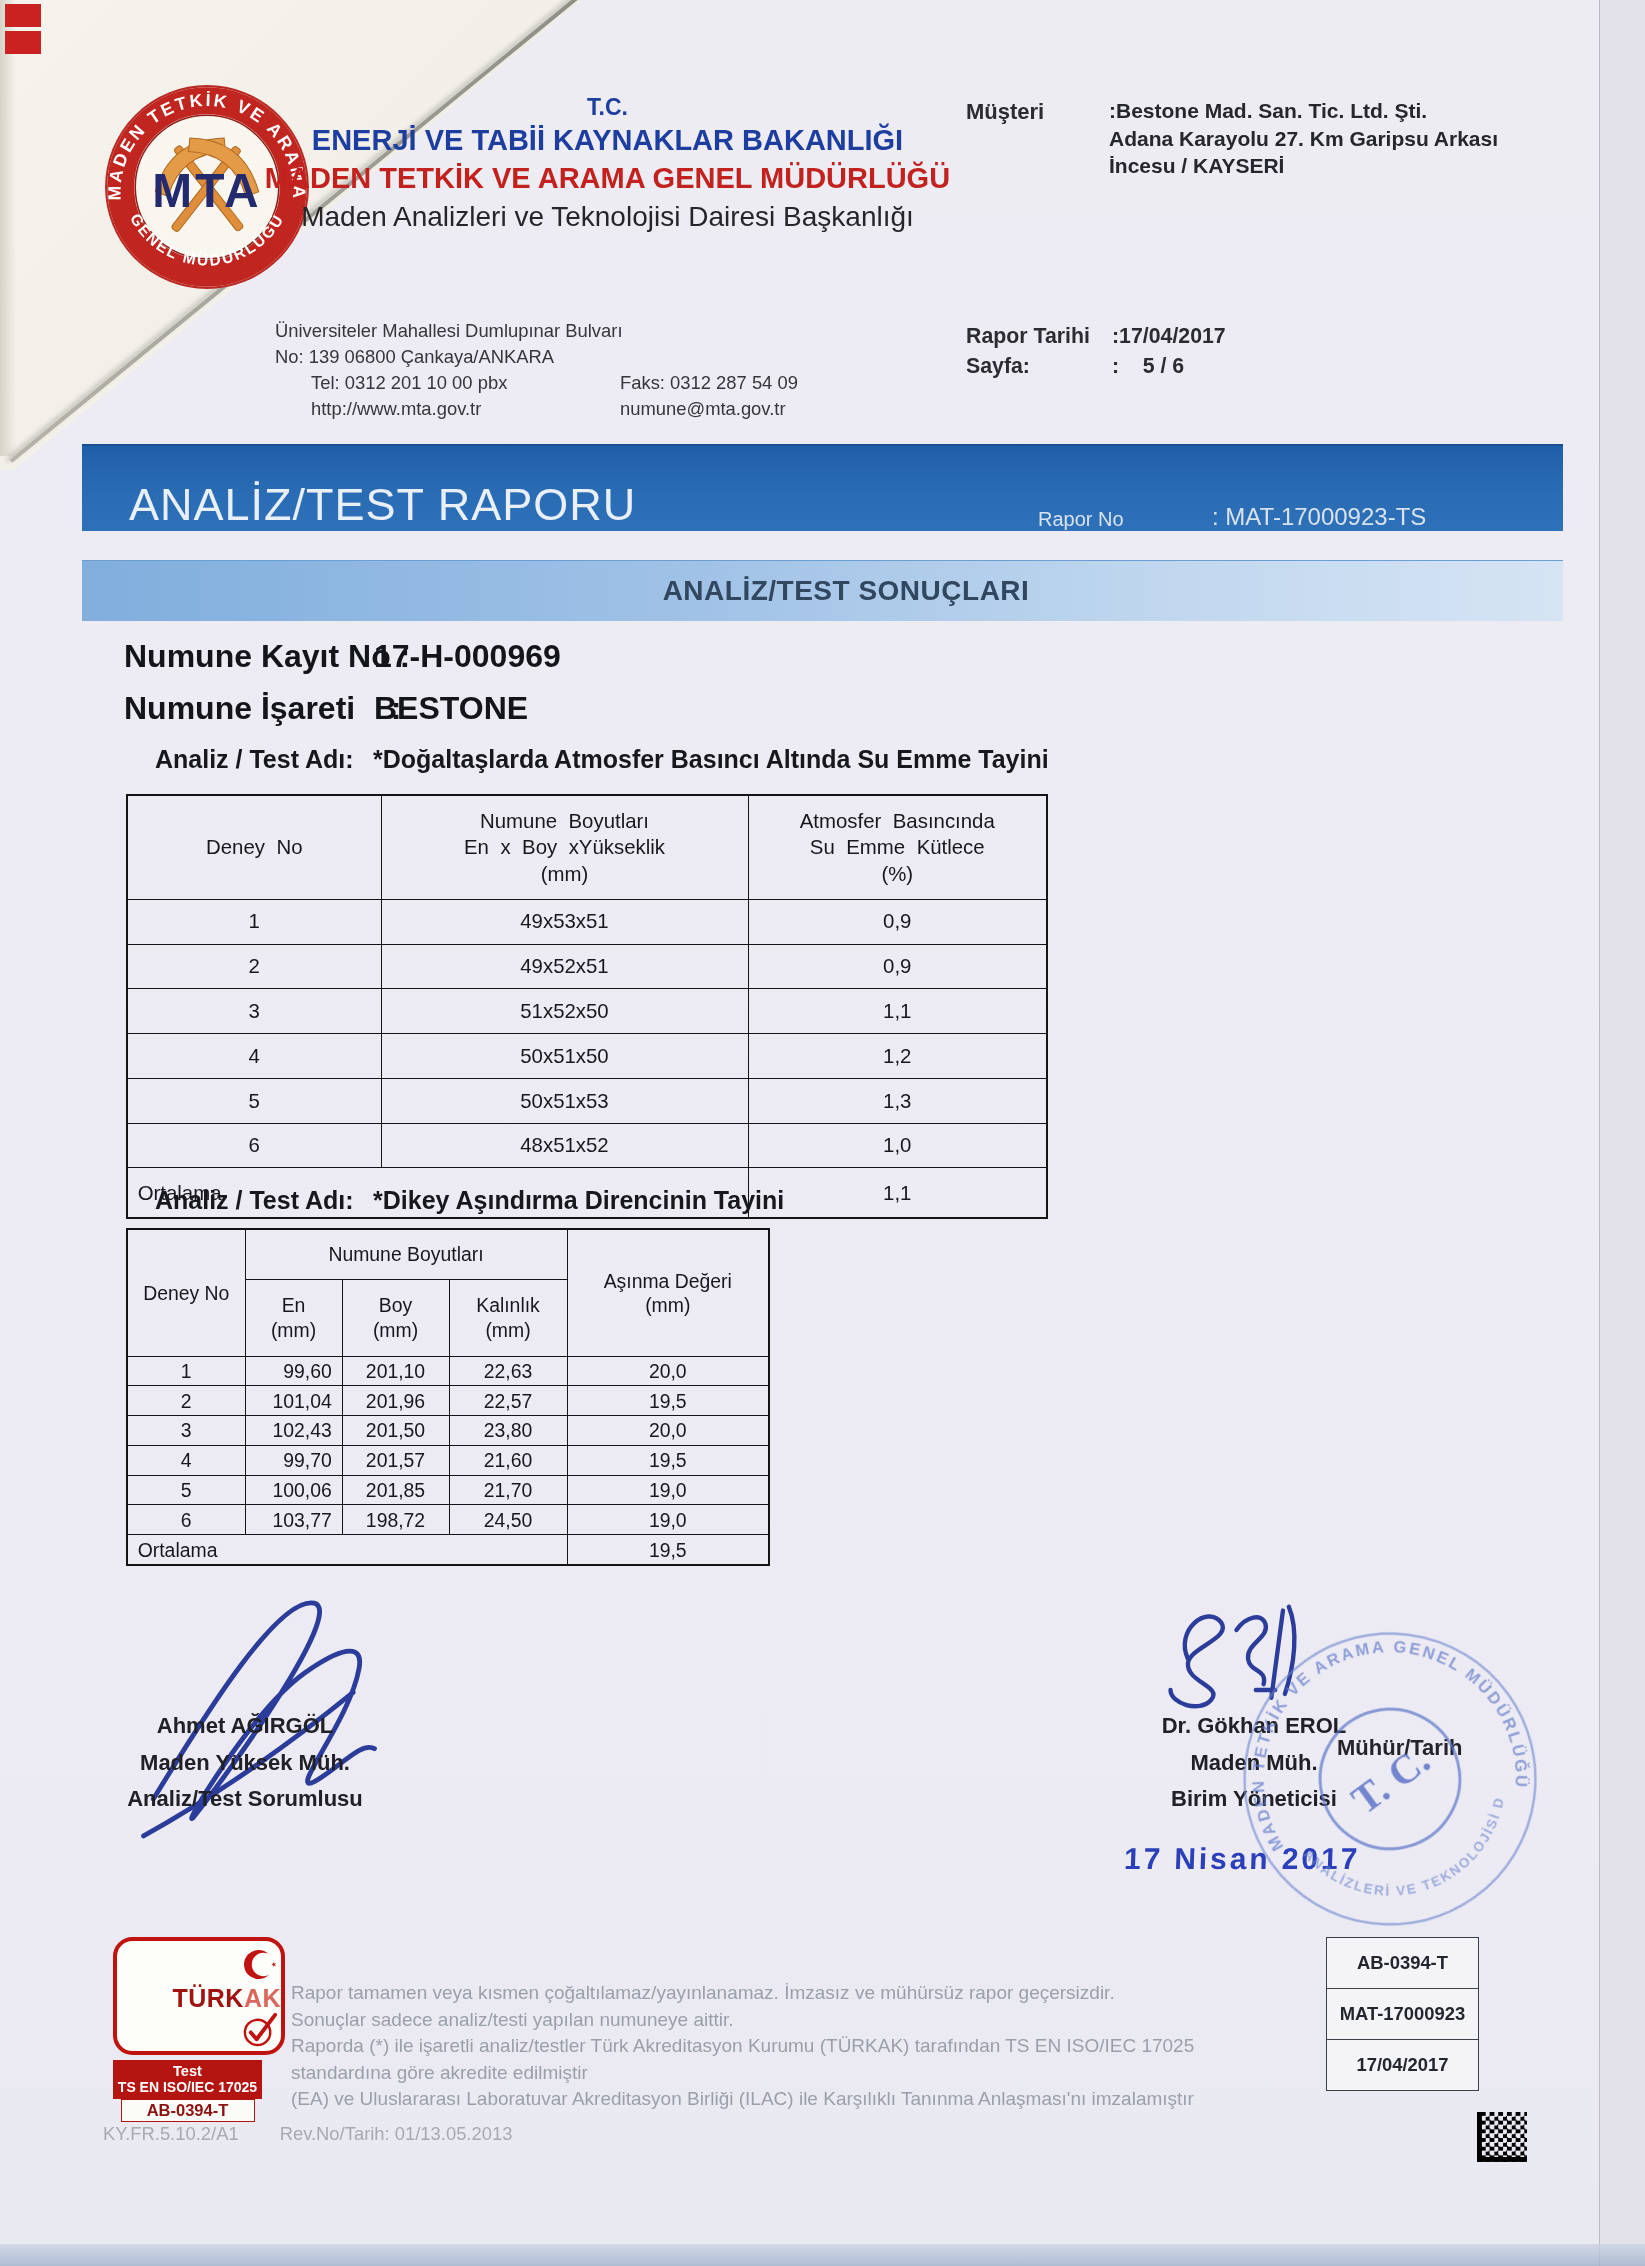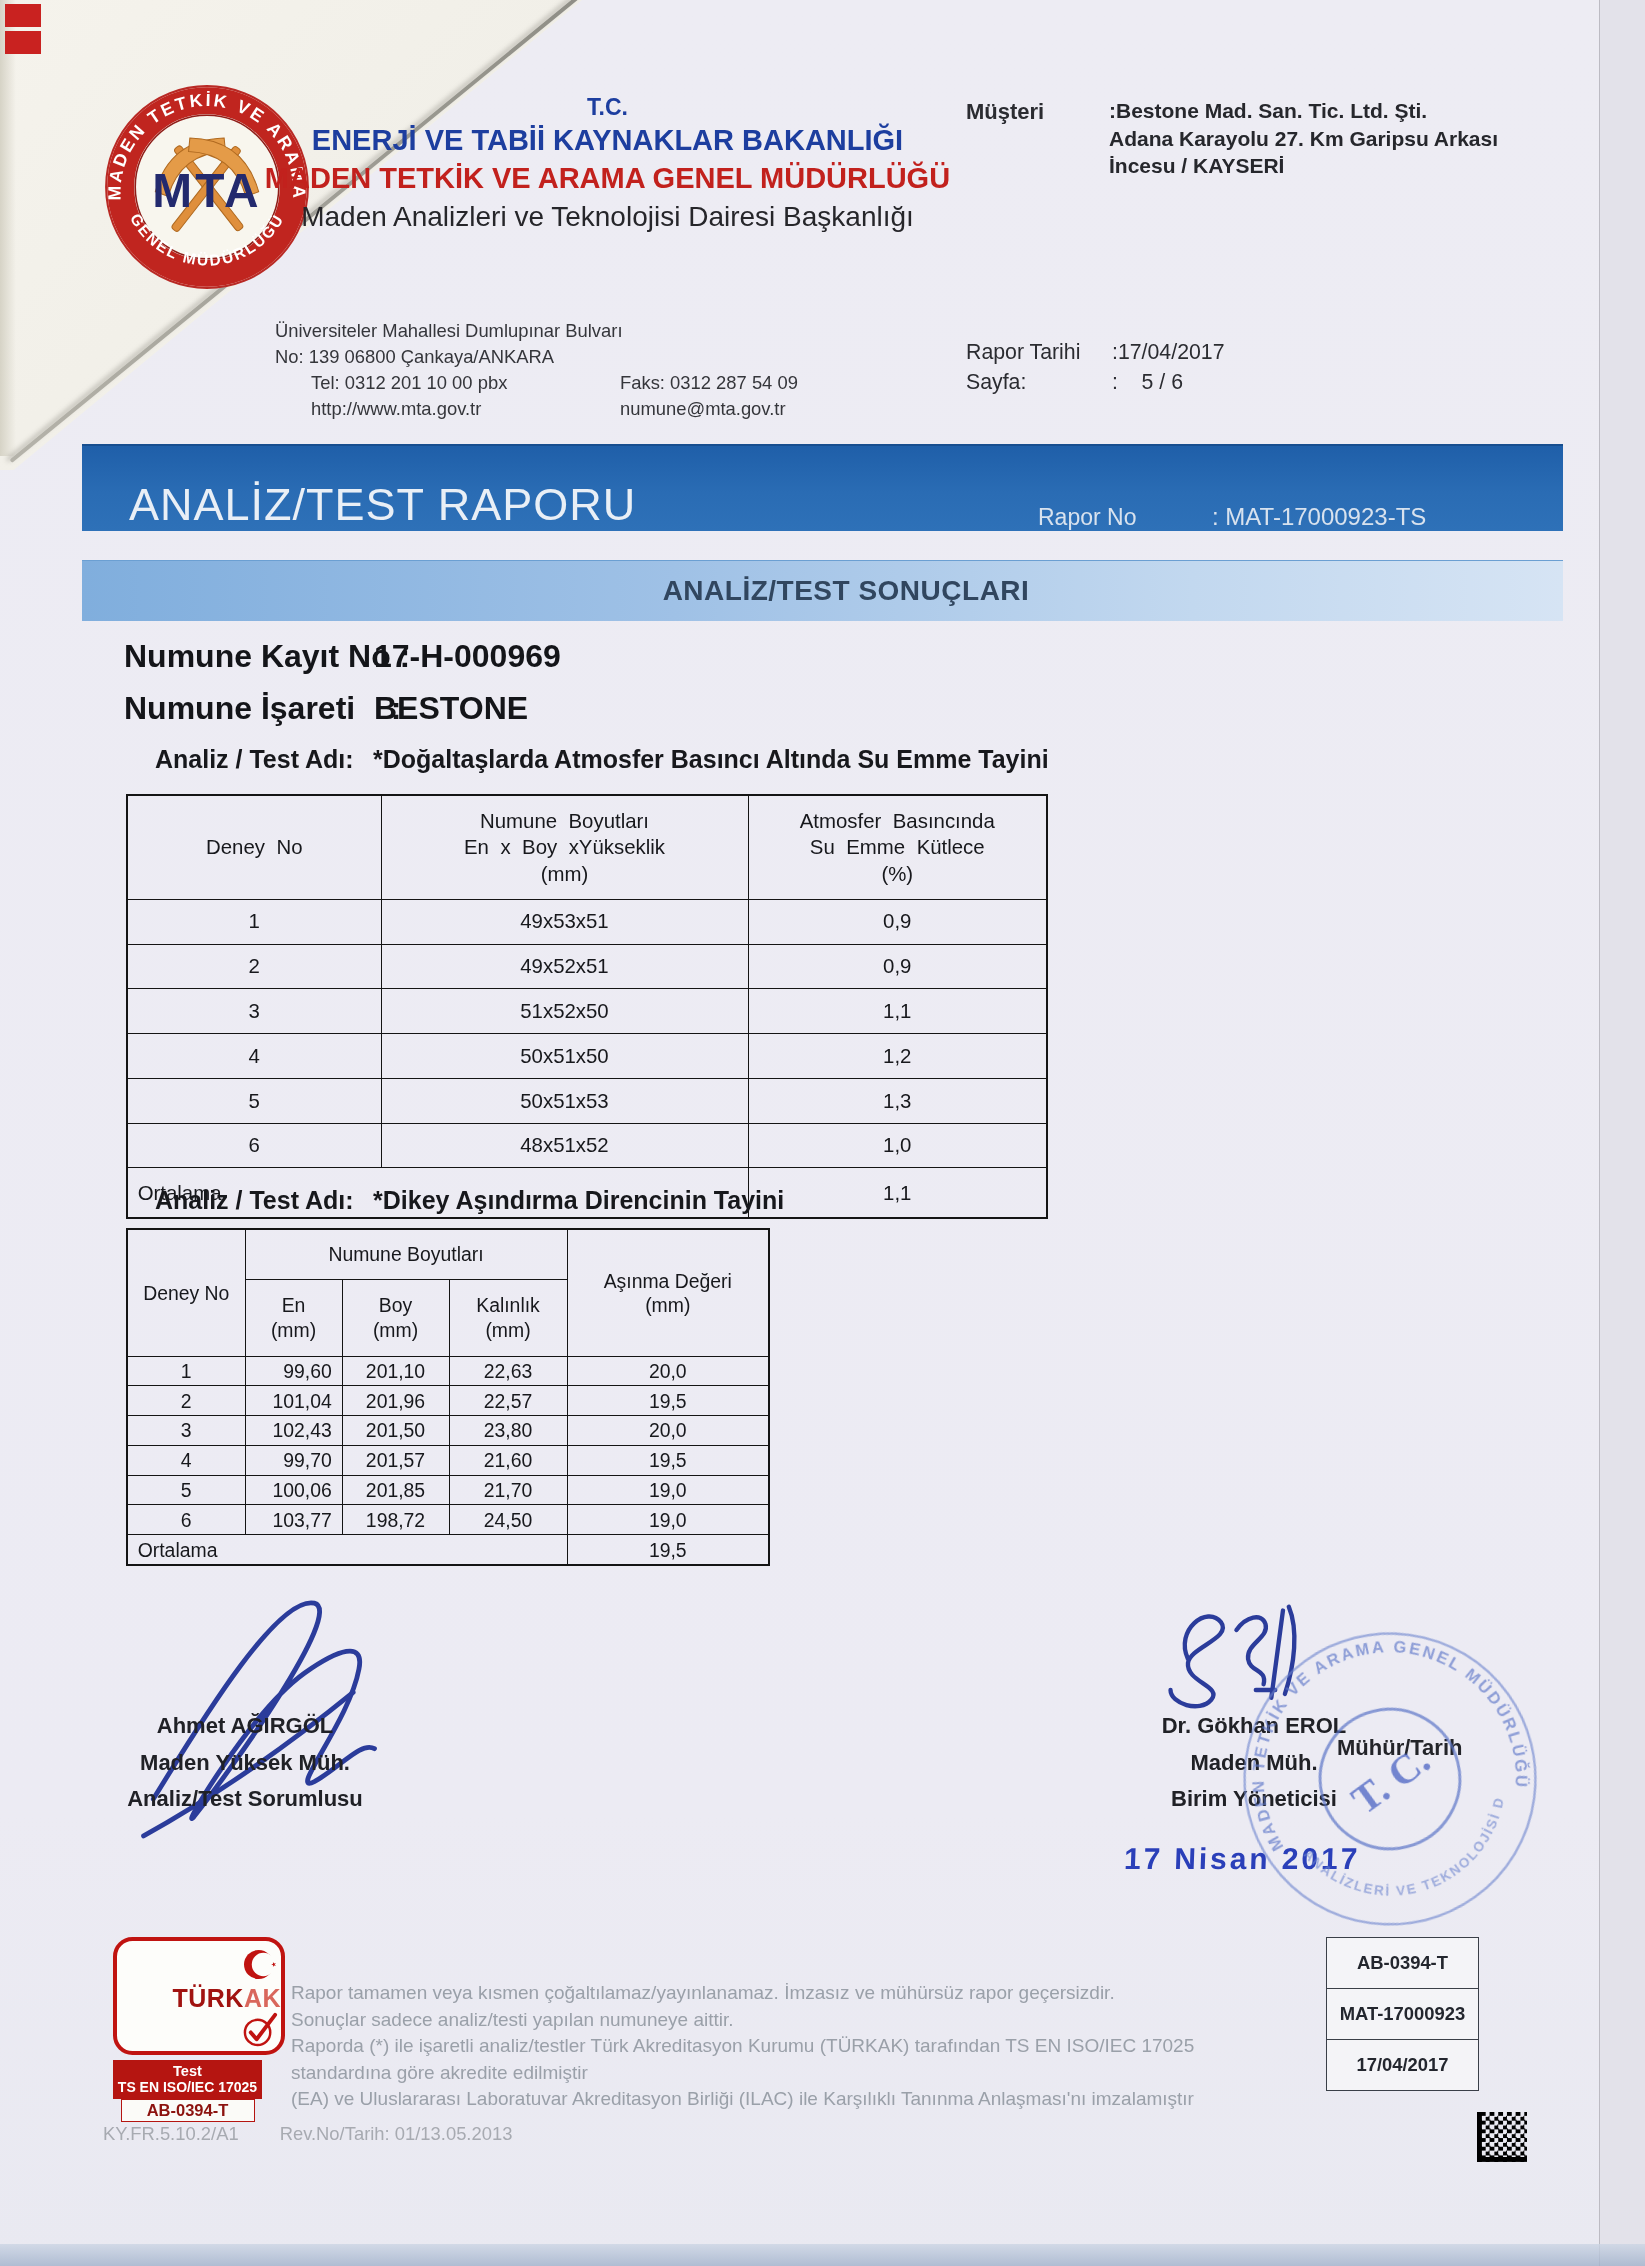--- a/index.html
+++ b/index.html
@@ -26,28 +26,28 @@
   .t-tc{font-size:23px;font-weight:700;color:#1d3e9f;}
   .t-min{font-size:29px;font-weight:700;color:#1d3e9f;}
   .t-mta{font-size:29px;font-weight:700;color:#c2211d;}
   .t-dept{font-size:28px;font-weight:500;color:#26262a;margin-top:1.9px;}
   .cust-label{position:absolute;left:966px;top:99px;font-size:22px;font-weight:600;color:#2b2c31;}
   .cust-lines{position:absolute;left:1109px;top:97px;width:417px;font-size:21px;font-weight:600;
         color:#26272c;line-height:1.32;}
   .addr{position:absolute;left:275px;top:318px;width:543px;font-size:18.4px;font-weight:500;
         color:#35363b;line-height:1.42;}
   .addr-row{display:flex;margin-left:36px;} .addr-row span:first-child{width:309px;}
-  .meta{position:absolute;left:966px;top:338px;font-size:21.3px;font-weight:400;color:#2b2c31;line-height:1.4;}
+  .meta{position:absolute;left:966px;top:322px;font-size:21.3px;font-weight:700;color:#2b2c31;line-height:1.4;}
   .meta-row{display:flex;} .meta-row .ml{width:146px;} .meta-row .mv{white-space:pre;}
   
   .banner-main{position:absolute;left:82px;top:444px;width:1481px;height:85px;
         background:linear-gradient(180deg,#1f5fa9 0%,#2a6cb4 55%,#2e71b8 100%);
         border-top:2.9px solid #174e8f;display:flex;align-items:flex-end;}
   .banner-title{margin-left:47px;font-size:45px;font-weight:500;letter-spacing:1px;color:#e9eff6;}
-  .banner-no-label{position:absolute;left:956px;font-size:23px;color:#d8e2ee;}
+  .banner-no-label{position:absolute;left:956px;font-size:20px;color:#d8e2ee;}
   .banner-no-value{position:absolute;left:1130px;font-size:24px;color:#d8e2ee;}
   .banner-results{position:absolute;left:82px;top:560px;width:1481px;height:60px;
         background:linear-gradient(90deg,#80aedd 0%,#9fc1e6 40%,#c2d8ef 75%,#d6e4f4 100%);
         border-top:1.9px solid #6b9fd2;display:flex;align-items:center;justify-content:center;}
   .results-title{margin-left:47px;font-size:28px;font-weight:700;color:#31465f;letter-spacing:0.5px;}
   
   .sample{position:absolute;left:124px;top:631px;font-size:32px;font-weight:700;color:#141519;line-height:1.62;}
   .sample-row{display:flex;} .sample-row .sl{white-space:pre;width:250px;} .sample-row .sv{white-space:pre;}
   
   .sec-label{position:absolute;display:flex;gap:19.4px;font-size:25px;font-weight:700;color:#17181c;}

